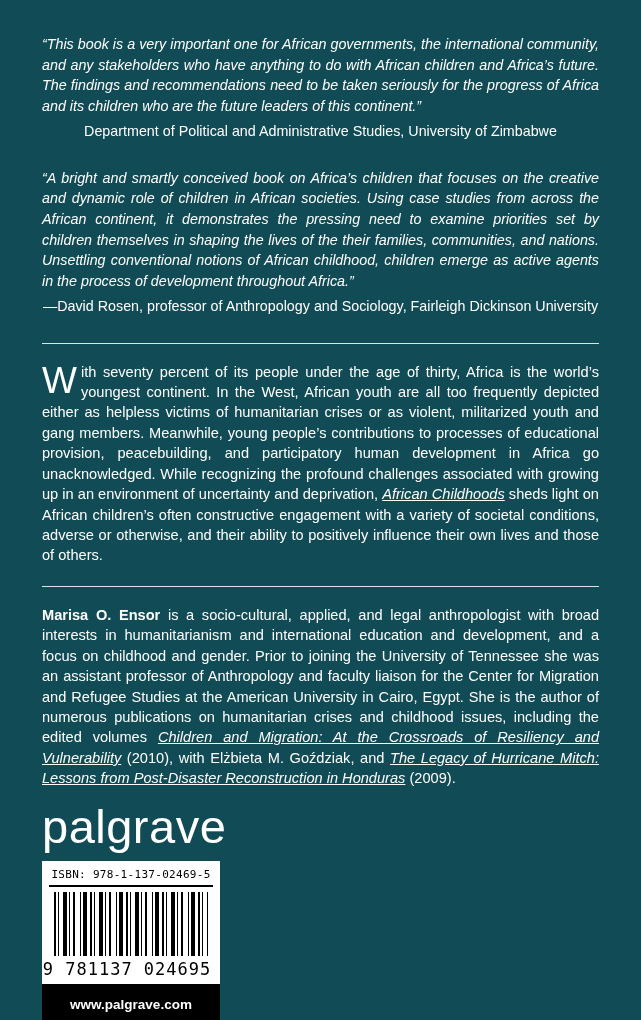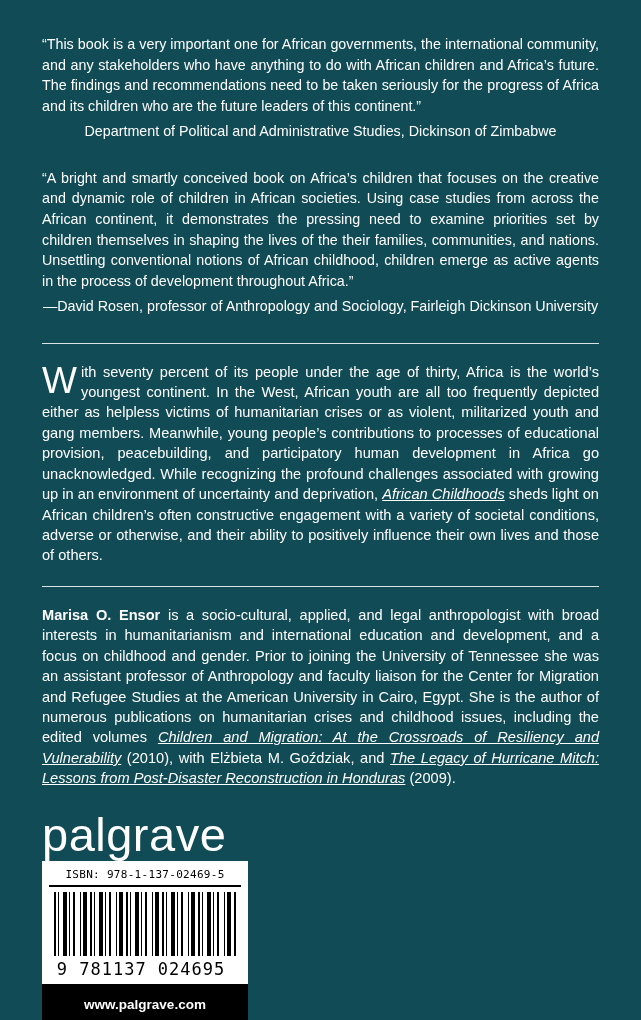--- a/index.html
+++ b/index.html
@@ -11,20 +11,21 @@
     font-family:"Liberation Sans", sans-serif;
     box-sizing:border-box;
     padding:34px 42px 0 42px;
     overflow:hidden;
   }
   .quote {
     font-size:14.3px;
     line-height:1.45;
     text-align:justify;
     margin:0 0 4px 0;
+    font-style:italic;
   }
   .attribution {
     font-size:14.3px;
     line-height:1.45;
     text-align:center;
     margin:0;
   }
   .quote-block { margin-bottom:26px; }
   .divider {
     border:none;
@@ -64,26 +65,26 @@
   }
   .logo2 {
     font-size:34px;
     line-height:1.1;
     font-weight:normal;
     letter-spacing:0.5px;
   }
   .credits { margin-top:46px; font-size:11px; line-height:2.3; }
   .credit-line { display:block; }
   .barcode-box {
-    width:206px;
+    width:178px;
     background:#ffffff;
     color:#000;
     text-align:center;
     padding-top:7px;
-    margin-top:2px;
+    margin-top:10px;
   }
   .isbn {
     font-family:"DejaVu Sans Mono", monospace;
     font-size:11px;
     letter-spacing:0.3px;
     padding-bottom:4px;
     margin:0 7px;
     border-bottom:2px solid #000;
   }
   .bars {
@@ -112,21 +113,21 @@
     font-weight:bold;
   }
 </style>
 </head>
 <body>
 
 <div class="cover">
 
   <div class="quote-block">
     <p class="quote">“This book is a very important one for African governments, the international community, and any stakeholders who have anything to do with African children and Africa’s future. The findings and recommendations need to be taken seriously for the progress of Africa and its children who are the future leaders of this continent.”</p>
-    <p class="attribution">Department of Political and Administrative Studies, Dickinson of Zimbabwe</p>
+    <p class="attribution">Department of Political and Administrative Studies, University of Zimbabwe</p>
   </div>
 
   <div class="quote-block">
     <p class="quote">“A bright and smartly conceived book on Africa’s children that focuses on the creative and dynamic role of children in African societies. Using case studies from across the African continent, it demonstrates the pressing need to examine priorities set by children themselves in shaping the lives of the their families, communities, and nations. Unsettling conventional notions of African childhood, children emerge as active agents in the process of development throughout Africa.”</p>
     <p class="attribution">—David Rosen, professor of Anthropology and Sociology, Fairleigh Dickinson University</p>
   </div>
 
   <hr class="divider">
 
   <p class="body-par"><span class="dropcap">W</span><span>ith seventy percent of its people under the age of thirty, Africa is the world’s youngest continent. In the West, African youth are all too frequently depicted either as helpless victims of humanitarian crises or as violent, militarized youth and gang members. Meanwhile, young people’s contributions to processes of educational provision, peacebuilding, and participatory human development in Africa go unacknowledged. While recognizing the profound challenges associated with growing up in an environment of uncertainty and deprivation, </span><span class="ital">African Childhoods</span><span> sheds light on African children’s often constructive engagement with a variety of societal conditions, adverse or otherwise, and their ability to positively influence their own lives and those of others.</span></p>

